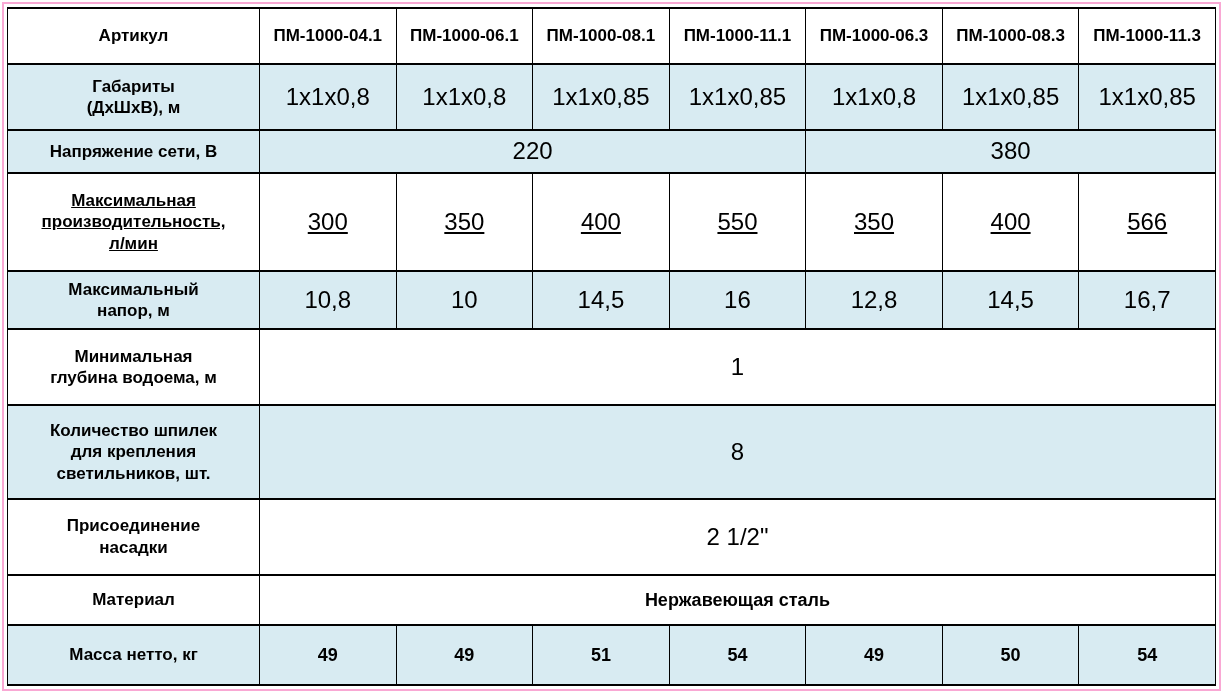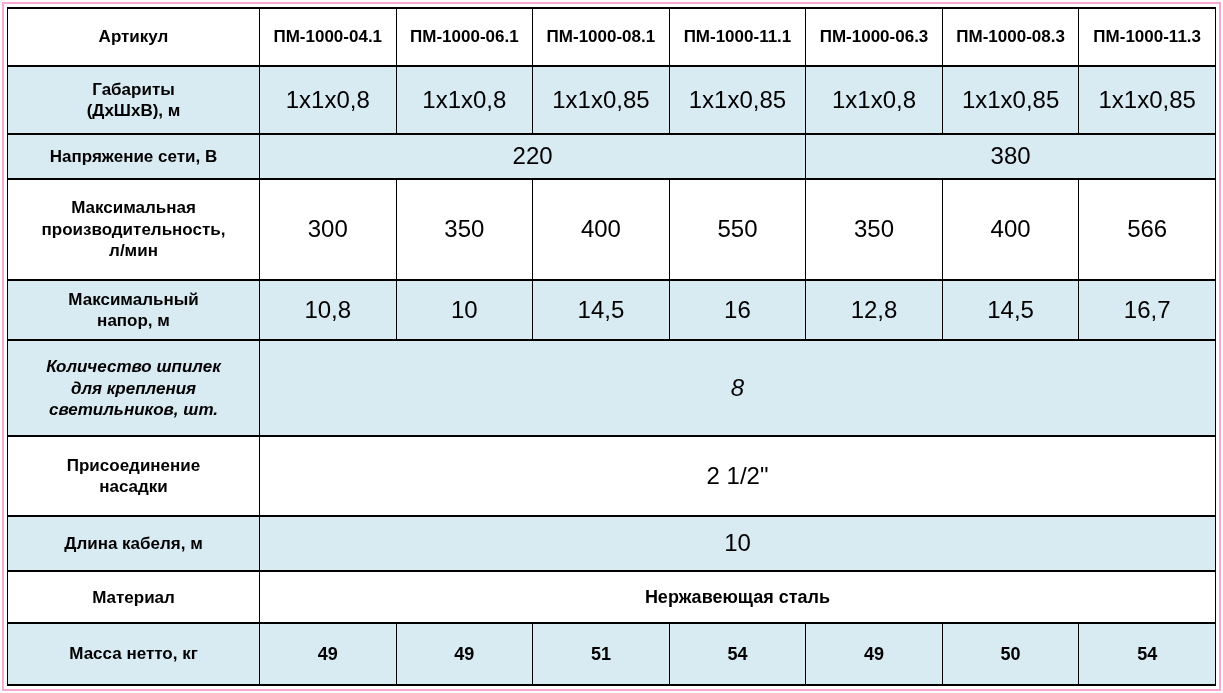--- a/index.html
+++ b/index.html
@@ -54,24 +54,24 @@
   td.val-bold {
     font-size: 18px;
     font-weight: bold;
   }
   tr.shaded { background: #d8ebf2; }
   tr.plain  { background: #ffffff; }
   tr.h-header { height: 47px; }
   tr.h-dims   { height: 55px; }
   tr.h-power  { height: 45px; }
   tr.h-volt   { height: 36px; }
-  tr.h-flow   { height: 82px; }
+  tr.h-flow   { height: 82px; text-decoration: underline; }
   tr.h-head   { height: 47px; }
   tr.h-depth  { height: 64px; }
-  tr.h-studs  { height: 78px; font-style: italic; }
+  tr.h-studs  { height: 78px; }
   tr.h-nozzle { height: 64px; }
   tr.h-cable  { height: 45px; }
   tr.h-mat    { height: 42px; }
   tr.h-mass   { height: 50px; margin-top: 6px; }
 </style>
 </head>
 <body>
 
 <div class="frame">
   <table class="spec">
@@ -135,38 +135,39 @@
 напор, м</td>
       <td class="val">10,8</td>
       <td class="val">10</td>
       <td class="val">14,5</td>
       <td class="val">16</td>
       <td class="val">12,8</td>
       <td class="val">14,5</td>
       <td class="val">16,7</td>
     </tr>
 
+    <tr class="plain h-depth">
+      <td class="lbl">Минимальная
+глубина водоема, м</td>
+      <td class="val" colspan="7">1</td>
+    </tr>
 
     <tr class="shaded h-studs">
       <td class="lbl">Количество шпилек
 для крепления
 светильников, шт.</td>
       <td class="val" colspan="7">8</td>
     </tr>
 
     <tr class="plain h-nozzle">
       <td class="lbl">Присоединение
 насадки</td>
       <td class="val" colspan="7">2 1/2"</td>
     </tr>
 
-    <tr class="shaded h-cable">
-      <td class="lbl">Длина кабеля, м</td>
-      <td class="val" colspan="7">10</td>
-    </tr>
 
     <tr class="plain h-mat">
       <td class="lbl">Материал</td>
       <td class="val-bold" colspan="7">Нержавеющая сталь</td>
     </tr>
 
     <tr class="shaded h-mass">
       <td class="lbl">Масса нетто, кг</td>
       <td class="val-bold">49</td>
       <td class="val-bold">49</td>

